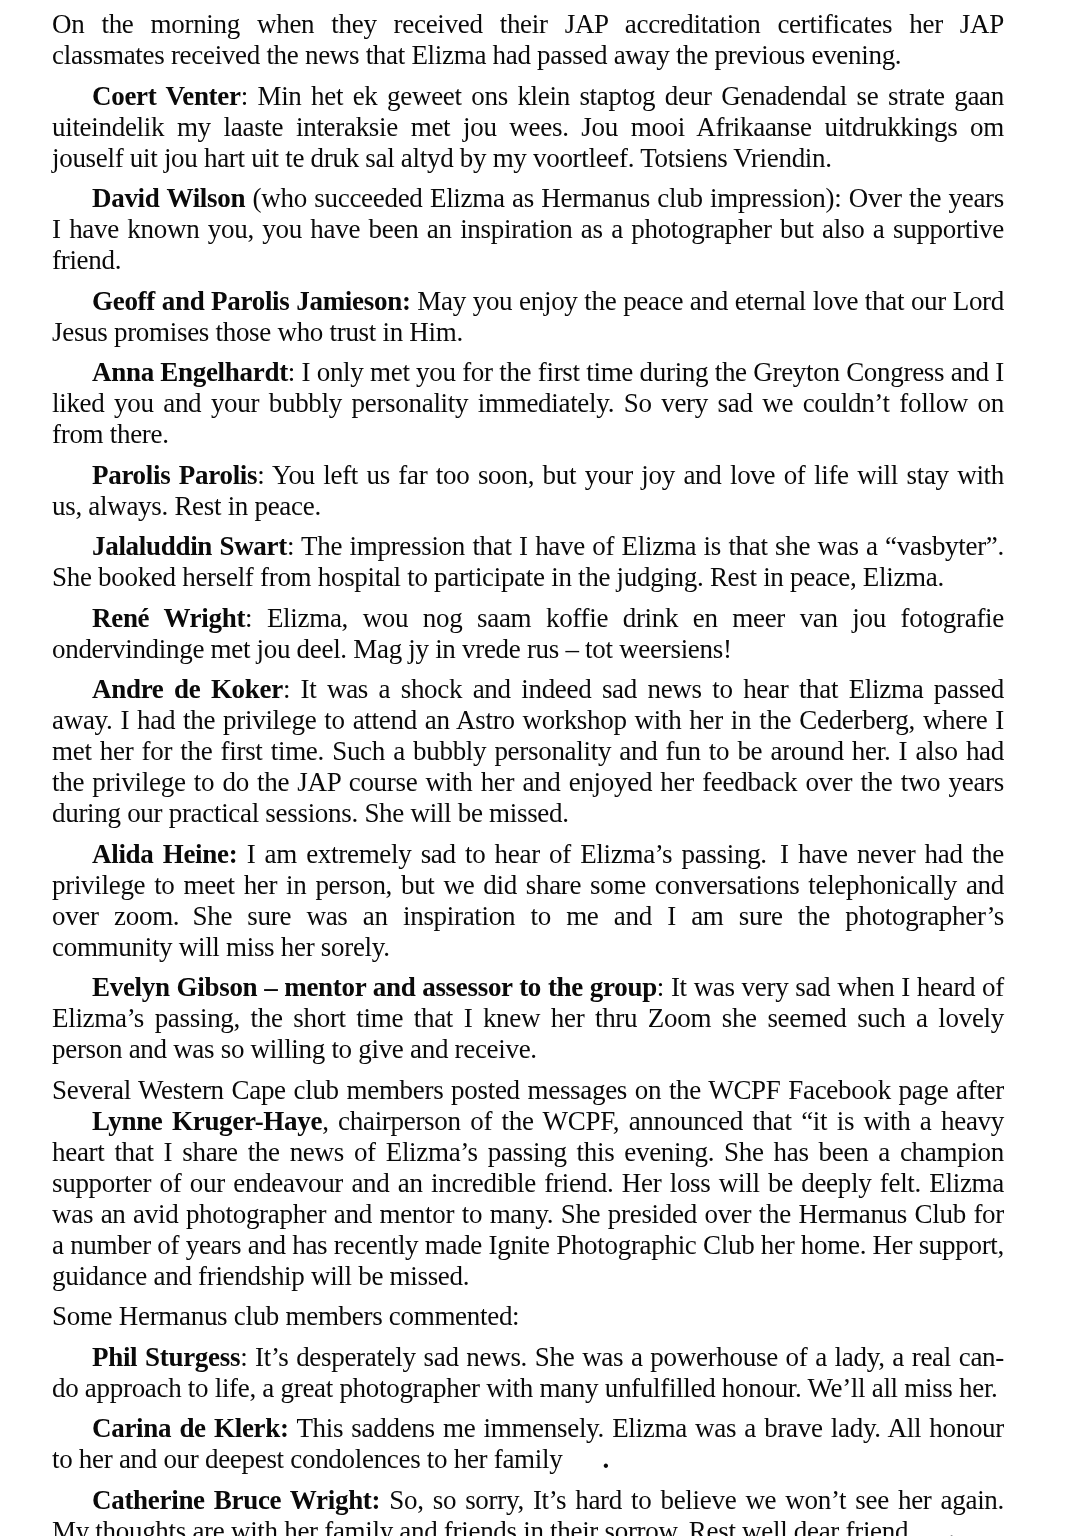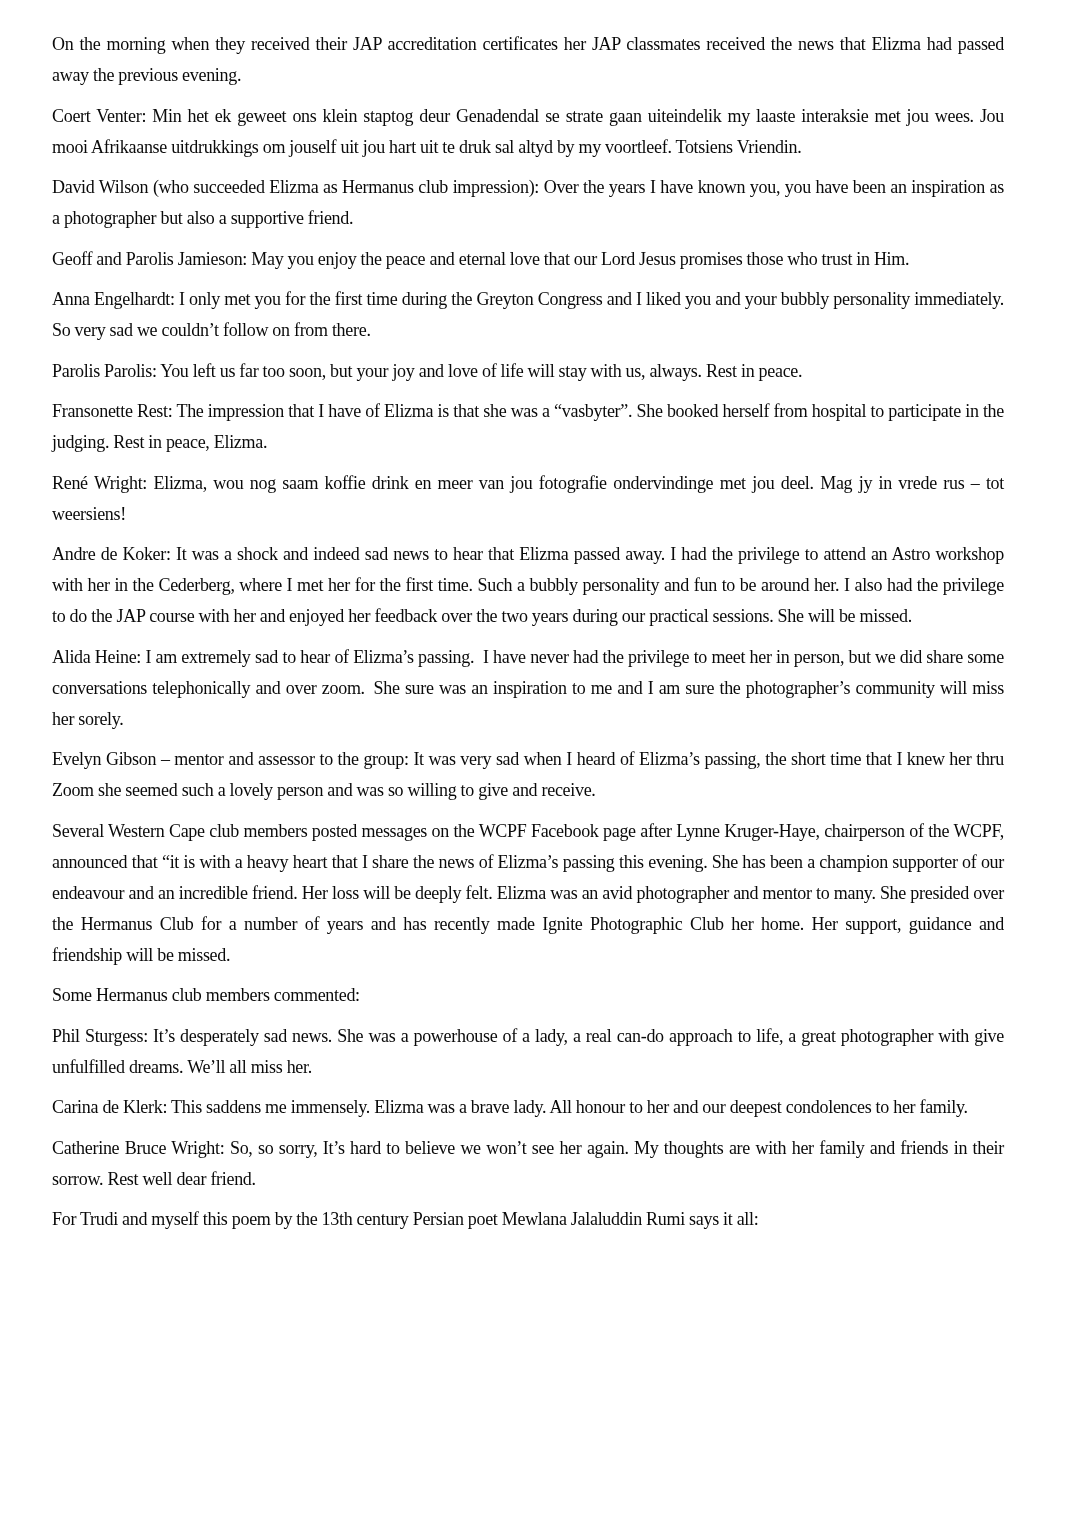--- a/index.html
+++ b/index.html
@@ -6,54 +6,54 @@
     margin: 0;
     padding: 0;
     background: #ffffff;
   }
   .page {
     width: 1056px;
     height: 1536px;
     box-sizing: border-box;
     background: #ffffff;
     color: #0a0a0a;
-    padding: 29px 52px 0 52px;
+    padding: 9px 52px 0 52px;
     font-family: "Liberation Serif", "DejaVu Serif", serif;
-    font-size: 18px;
+    font-size: 27px;
     line-height: 31px;
     letter-spacing: -0.3px;
     overflow: hidden;
   }
   .page p {
     margin: 0;
     text-align: justify;
   }
   .page p + p {
     margin-top: 9.5px;
   }
   .seg-regular { font-style: normal; font-weight: normal; }
-  .seg-bold    { font-style: normal; font-weight: normal; }
+  .seg-bold    { font-style: normal; font-weight: bold; margin-left: 40px; }
   .seg-italic  { font-weight: normal; }
 </style>
 </head>
 <body>
 
 <div class="page">
   <div id="paragraph-container">
       <p><span class="seg-regular">On the morning when they received their JAP accreditation certificates her JAP classmates received the news that Elizma had passed away the previous evening.</span></p>
       <p><span class="seg-bold">Coert Venter</span><span class="seg-regular">: </span><span class="seg-italic">Min het ek geweet ons klein staptog deur Genadendal se strate gaan uiteindelik my laaste interaksie met jou wees. Jou mooi Afrikaanse uitdrukkings om jouself uit jou hart uit te druk sal altyd by my voortleef. Totsiens Vriendin.</span></p>
       <p><span class="seg-bold">David Wilson</span><span class="seg-regular"> (who succeeded Elizma as Hermanus club impression): </span><span class="seg-italic">Over the years I have known you, you have been an inspiration as a photographer but also a supportive friend.</span></p>
       <p><span class="seg-bold">Geoff and Parolis Jamieson:</span><span class="seg-regular"> </span><span class="seg-italic">May you enjoy the peace and eternal love that our Lord Jesus promises those who trust in Him.</span></p>
       <p><span class="seg-bold">Anna Engelhardt</span><span class="seg-regular">: </span><span class="seg-italic">I only met you for the first time during the Greyton Congress and I liked you and your bubbly personality immediately. So very sad we couldn’t follow on from there.</span></p>
       <p><span class="seg-bold">Parolis Parolis</span><span class="seg-regular">: </span><span class="seg-italic">You left us far too soon, but your joy and love of life will stay with us, always. Rest in peace.</span></p>
-      <p><span class="seg-bold">Fransonette Rest</span><span class="seg-regular">: </span><span class="seg-italic">The impression that I have of Elizma is that she was a “vasbyter”. She booked herself from hospital to participate in the judging. Rest in peace, Elizma.</span></p>
+      <p><span class="seg-bold">Jalaluddin Swart</span><span class="seg-regular">: </span><span class="seg-italic">The impression that I have of Elizma is that she was a “vasbyter”. She booked herself from hospital to participate in the judging. Rest in peace, Elizma.</span></p>
       <p><span class="seg-bold">René Wright</span><span class="seg-regular">: </span><span class="seg-italic">Elizma, wou nog saam koffie drink en meer van jou fotografie ondervindinge met jou deel. Mag jy in vrede rus – tot weersiens</span><span class="seg-regular">!</span></p>
       <p><span class="seg-bold">Andre de Koker</span><span class="seg-regular">: </span><span class="seg-italic">It was a shock and indeed sad news to hear that Elizma passed away. I had the privilege to attend an Astro workshop with her in the Cederberg, where I met her for the first time. Such a bubbly personality and fun to be around her. I also had the privilege to do the JAP course with her and enjoyed her feedback over the two years during our practical sessions. She will be missed.</span></p>
       <p><span class="seg-bold">Alida Heine:</span><span class="seg-regular"> </span><span class="seg-italic">I am extremely sad to hear of Elizma’s passing. I have never had the privilege to meet her in person, but we did share some conversations telephonically and over zoom. She sure was an inspiration to me and I am sure the photographer’s community will miss her sorely.</span></p>
       <p><span class="seg-bold">Evelyn Gibson – mentor and assessor to the group</span><span class="seg-regular">: </span><span class="seg-italic">It was very sad when I heard of Elizma’s passing, the short time that I knew her thru Zoom she seemed such a lovely person and was so willing to give and receive.</span></p>
       <p><span class="seg-regular">Several Western Cape club members posted messages on the WCPF Facebook page after </span><span class="seg-bold">Lynne Kruger-Haye</span><span class="seg-regular">, chairperson of the WCPF, announced that “</span><span class="seg-italic">it is with a heavy heart that I share the news of Elizma’s passing this evening. She has been a champion supporter of our endeavour and an incredible friend. Her loss will be deeply felt. Elizma was an avid photographer and mentor to many. She presided over the Hermanus Club for a number of years and has recently made Ignite Photographic Club her home. Her support, guidance and friendship will be missed.</span></p>
       <p><span class="seg-regular">Some Hermanus club members commented:</span></p>
-      <p><span class="seg-bold">Phil Sturgess</span><span class="seg-regular">: </span><span class="seg-italic">It’s desperately sad news. She was a powerhouse of a lady, a real can-do approach to life, a great photographer with give unfulfilled dreams. We’ll all miss her.</span></p>
+      <p><span class="seg-bold">Phil Sturgess</span><span class="seg-regular">: </span><span class="seg-italic">It’s desperately sad news. She was a powerhouse of a lady, a real can-do approach to life, a great photographer with many unfulfilled honour. We’ll all miss her.</span></p>
       <p><span class="seg-bold">Carina de Klerk:</span><span class="seg-regular"> </span><span class="seg-italic">This saddens me immensely. Elizma was a brave lady. All honour to her and our deepest condolences to her family</span><span class="seg-bold">.</span></p>
       <p><span class="seg-bold">Catherine Bruce Wright:</span><span class="seg-regular"> </span><span class="seg-italic">So, so sorry, It’s hard to believe we won’t see her again. My thoughts are with her family and friends in their sorrow. Rest well dear friend</span><span class="seg-bold">.</span></p>
       <p><span class="seg-regular">For </span><span class="seg-bold">Trudi and myself</span><span class="seg-regular"> this poem by the 13th century Persian poet Mewlana Jalaluddin Rumi says it all:</span></p>
     </div>
 </div>
 
 </body></html>

